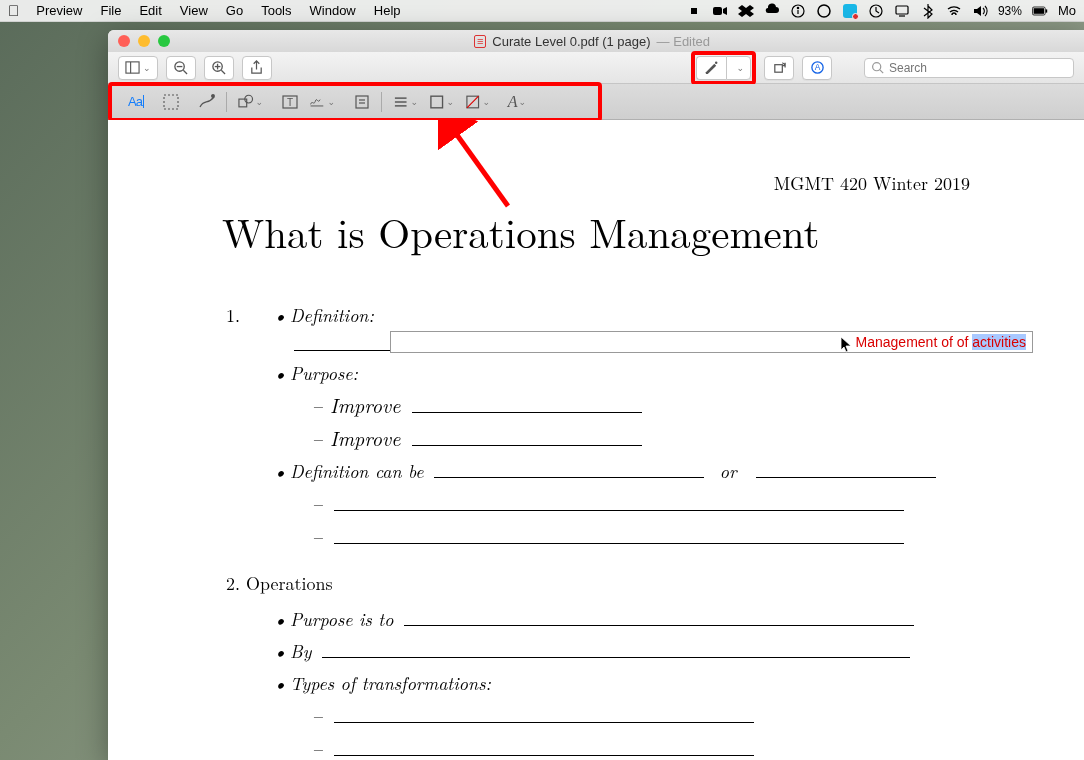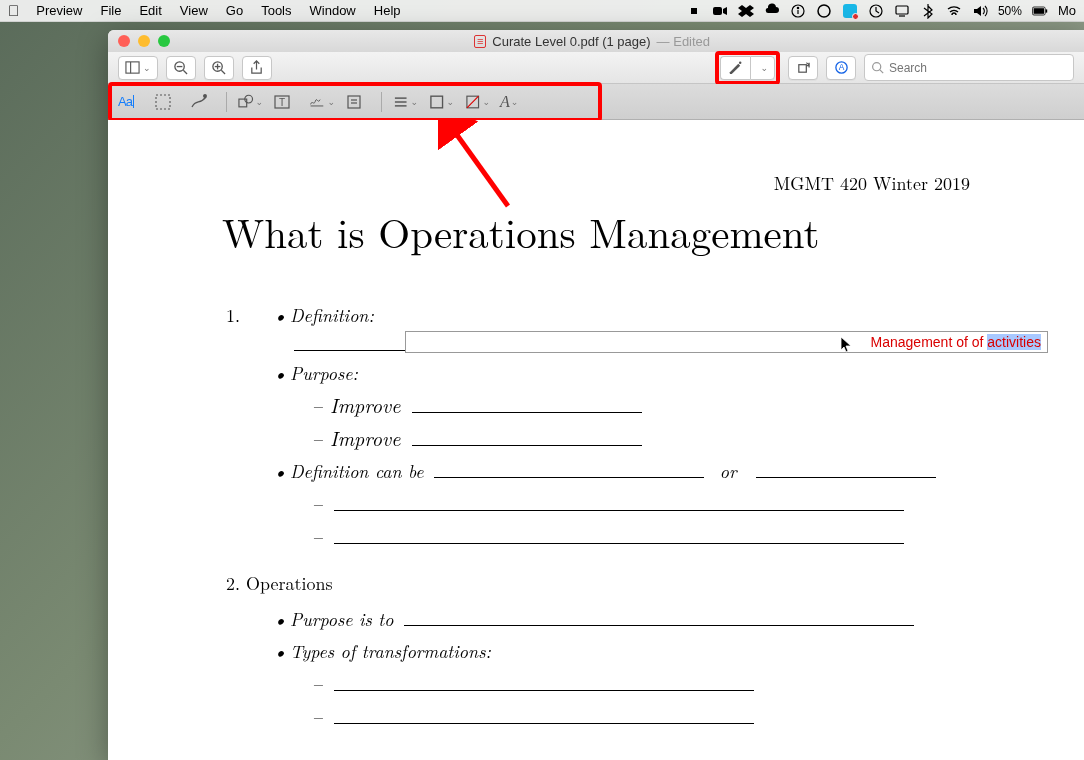--- a/index.html
+++ b/index.html
@@ -53,37 +53,37 @@
 
 
 .tool1 {
   height: 32px; background: linear-gradient(#f3f3f3,#e5e5e5);
   border-bottom:1px solid #c5c5c5;
   display:flex;align-items:center;padding:0 10px;gap:8px;
 }
 .btn { height:24px; min-width:30px; background:#fff; border:1px solid #c7c7c7; border-radius:4px; display:inline-flex; align-items:center; justify-content:center; padding:0 6px; color:#555; box-shadow:0 1px 0 rgba(0,0,0,0.03);}
 .btn svg { width:15px; height:15px; }
 .btn .chev{font-size:9px;margin-left:3px;color:#777;}
-.search-field { flex:0 0 210px; height:27px; border:1px solid #c7c7c7; border-radius:4px; background:#fff; display:flex;align-items:center;padding:0 6px;color:#999;gap:5px;}
+.search-field { flex:0 0 210px; height:20px; border:1px solid #c7c7c7; border-radius:4px; background:#fff; display:flex;align-items:center;padding:0 6px;color:#999;gap:5px;margin-left:24px;}
 .search-field input{border:none;outline:none;flex:1;font-size:12px;}
 .spacer{flex:1;}
 
 
 .markup-highlight { border:4px solid #ff0000; border-radius:4px; padding:1px; display:flex;align-items:center;}
 
 
 .tool2 {
   height:36px; background:linear-gradient(#dcdcdc,#cfcfcf);
   border-bottom:1px solid #b0b0b0;
   display:flex;align-items:center;padding:4px 10px;gap:10px;
   position:relative;
 }
 .tool2 .group{display:flex;gap:10px;align-items:center;}
 .tool2 .sep{width:1px;height:20px;background:#aaa;}
-.tool2 .tbtn{width:26px;height:22px;display:inline-flex;align-items:center;justify-content:flex-start;color:#555;}
+.tool2 .tbtn{width:26px;height:22px;display:inline-flex;align-items:center;justify-content:flex-end;color:#555;}
 .tool2 .tbtn svg{width:18px;height:18px;}
 .tool2 .tbtn.sel{color:#157efb;}
 .markup-bar-highlight{position:absolute;top:-2px;left:0;height:40px;width:494px;border:4px solid #ff0000;border-radius:4px;pointer-events:none;}
 
 
 .canvas { flex:1; background:#a7a7a7; overflow:hidden; position:relative;}
 .page {
   position:absolute; top:0; left:0; right:0; bottom:-60px;
   background:#fff;
   padding:50px 114px 40px 114px;
@@ -200,21 +200,21 @@
         <svg viewBox="0 0 16 16" fill="none" stroke="#000" stroke-width="1.4">
           <path d="M2 6a10 10 0 0112 0M4 9a6 6 0 018 0M6 12a2 2 0 014 0"></path>
         </svg>
       </span>
     <span class="ico">
         <svg viewBox="0 0 16 16" fill="#000">
           <path d="M2 6v4h3l4 3V3L5 6z"></path>
           <path d="M11 5a4 4 0 010 6M13 3a7 7 0 010 10" fill="none" stroke="#000" stroke-width="1.1"></path>
         </svg>
       </span>
-    <span class="battpct">50%</span>
+    <span class="battpct">93%</span>
     <span class="ico">
         <svg viewBox="0 0 20 12">
           <rect x="0.5" y="1" width="16" height="10" rx="2" fill="none" stroke="#000"></rect>
           <rect x="2" y="2.5" width="13" height="7" fill="#000"></rect>
           <rect x="17" y="4" width="2" height="4" fill="#000"></rect>
         </svg>
       </span>
     <span>Mo</span>
   </div>
 </div>
@@ -396,32 +396,33 @@
                 <li><span class="line" style="width:570px;"></span></li>
                 <li><span class="line" style="width:570px;"></span></li>
               </ul>
             </li>
           </ul>
         </li>
         <li>
           <span class="lbl">Operations</span>
           <ul class="sub">
             <li><span>Purpose is to</span> <span class="line" style="width:510px;"></span></li>
+            <li><span>By</span> <span class="line" style="width:588px;"></span></li>
             <li><span>Types of transformations:</span>
               <ul class="subsub">
                 <li><span class="line" style="width:420px;"></span></li>
                 <li><span class="line" style="width:420px;"></span></li>
               </ul>
             </li>
           </ul>
         </li>
       </ol>
     </div>
 
-    <div class="annot-box" style="top:211px;left:297px;width:643px;justify-content:flex-end;">
+    <div class="annot-box" style="top:211px;left:282px;width:643px;justify-content:flex-end;">
       <span><span>Management of of </span><span class="seltext">activities</span></span>
     </div>
 
     <svg class="cursor-arrow" style="top:216px;left:732px;" viewBox="0 0 14 18">
         <path d="M1 1l0 13 3-3 2 5 2-1-2-5 5 0z" fill="#000" stroke="#fff" stroke-width="0.8"></path>
       </svg>
 
     <svg class="red-arrow" style="top:-4px;left:330px;width:80px;height:96px;" viewBox="0 0 80 96">
         <defs>
           <marker id="ah1" markerWidth="10" markerHeight="10" refX="2" refY="5" orient="auto">

